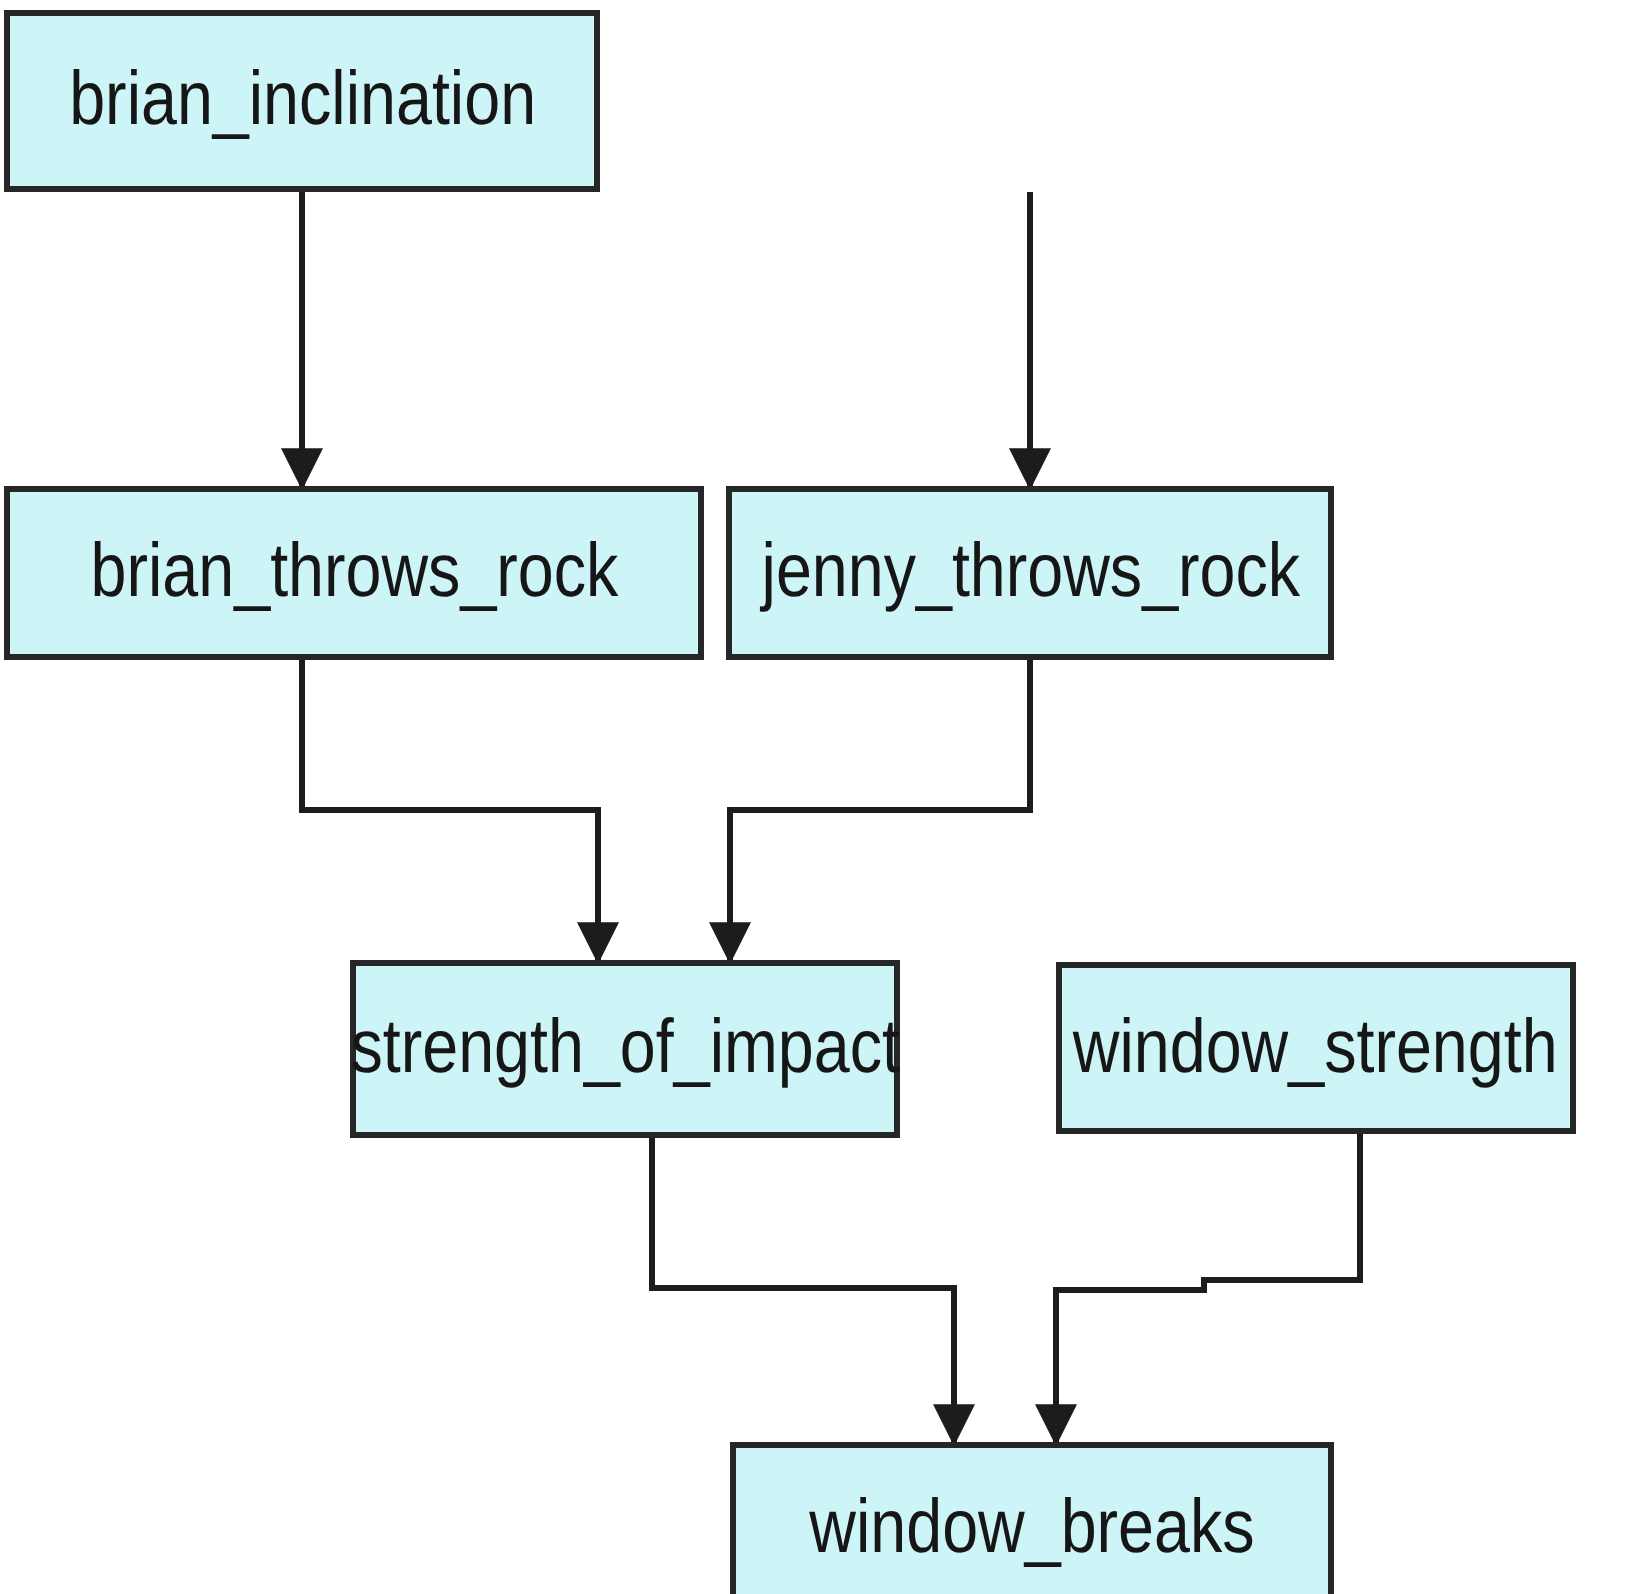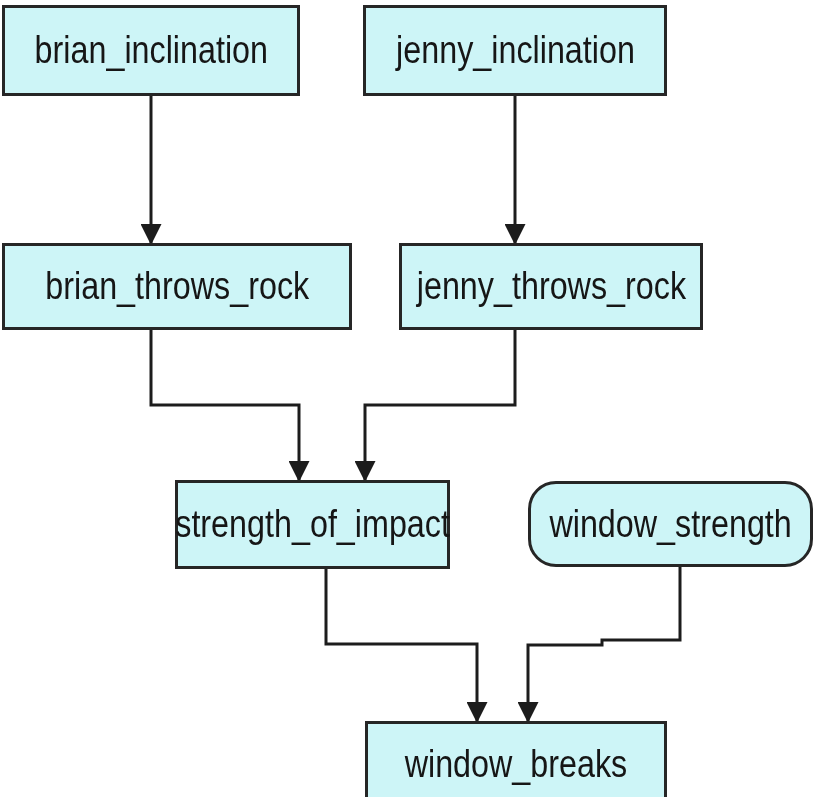--- a/index.html
+++ b/index.html
@@ -44,23 +44,23 @@
     font-size: 38px;
     color: var(--text, #161616);
     transform: scaleX(0.85);
     transform-origin: center;
     white-space: nowrap;
   }
   
   #n-brian-inclination  { left: 2px;   top: 5px;   width: 298px; height: 91px; }
   #n-jenny-inclination  { left: 363px; top: 5px;   width: 304px; height: 91px; }
   #n-brian-throws-rock  { left: 2px;   top: 243px; width: 350px; height: 87px; }
-  #n-jenny-throws-rock  { left: 363px; top: 243px; width: 304px; height: 87px; margin-left: 36px; }
+  #n-jenny-throws-rock  { left: 363px; top: 243px; width: 304px; height: 87px; }
   #n-strength-of-impact { left: 175px; top: 480px; width: 275px; height: 89px; }
-  #n-window-strength    { left: 528px; top: 481px; width: 285px; height: 86px; border-radius: 28px; }
+  #n-window-strength    { left: 528px; top: 481px; width: 260px; height: 86px; }
   #n-window-breaks      { left: 365px; top: 721px; width: 302px; height: 87px; }
 </style>
 </head>
 <body>
 
 <div class="canvas">
 
   <svg class="edges-layer" width="816" height="797" viewBox="0 0 816 797" xmlns="http://www.w3.org/2000/svg">
     <defs>
       <marker id="arrow" viewBox="0 0 10 10" refX="9" refY="5" markerWidth="8" markerHeight="7" markerUnits="strokeWidth" orient="auto">
@@ -78,23 +78,20 @@
 
     <path class="edge" marker-end="url(#arrow)" d="M326 569 L326 644 L477 644 L477 721"></path>
 
     <path class="edge" marker-end="url(#arrow)" d="M680 567 L680 640 L602 640 L602 645 L528 645 L528 721"></path>
   </svg>
 
   <div class="node" id="n-brian-inclination">
     <span class="label">brian_inclination</span>
   </div>
 
-  <div class="node" id="n-jenny-inclination">
-    <span class="label">jenny_inclination</span>
-  </div>
 
   <div class="node" id="n-brian-throws-rock">
     <span class="label">brian_throws_rock</span>
   </div>
 
   <div class="node" id="n-jenny-throws-rock">
     <span class="label">jenny_throws_rock</span>
   </div>
 
   <div class="node" id="n-strength-of-impact">

